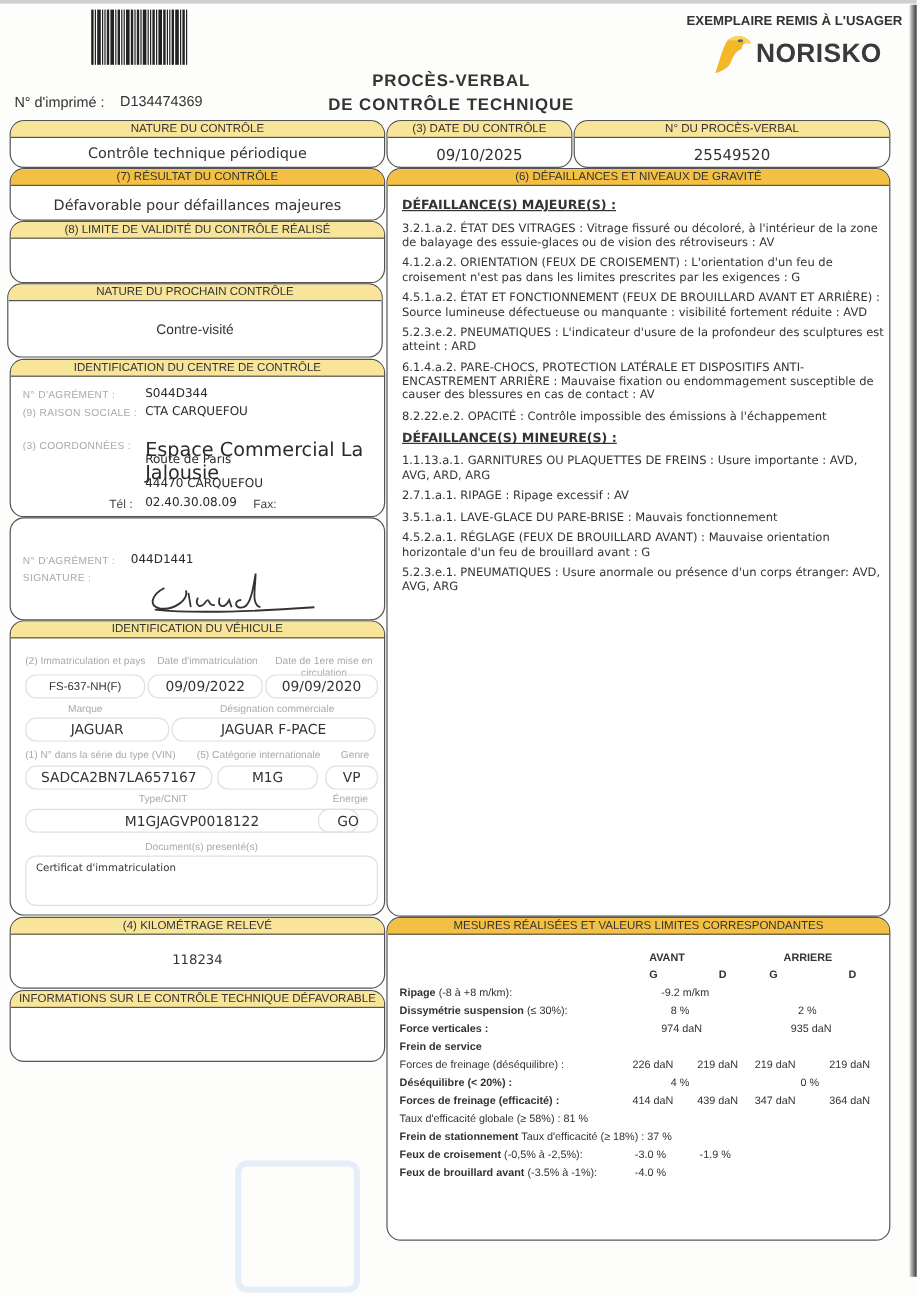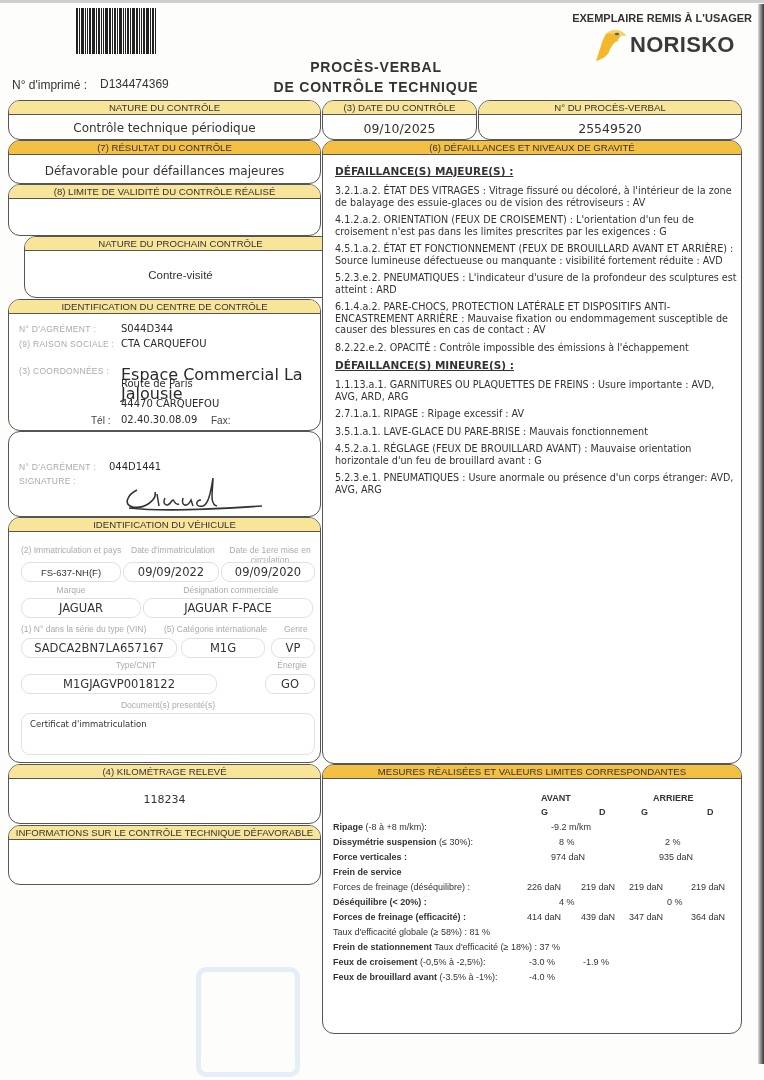--- a/index.html
+++ b/index.html
@@ -108,21 +108,21 @@
 
 <div class="box" style="left:8px;top:140px;width:313px;height:44px;">
   <div class="hdr orange">(7) RÉSULTAT DU CONTRÔLE</div>
   <div class="val verdana" style="margin-top:9px;font-size:12px;">Défavorable pour défaillances majeures</div>
 </div>
 
 <div class="box" style="left:8px;top:184px;width:313px;height:52px;">
   <div class="hdr">(8) LIMITE DE VALIDITÉ DU CONTRÔLE RÉALISÉ</div>
 </div>
 
-<div class="box" style="left:24px;top:236px;width:313px;height:62px;">
+<div class="box" style="left:6px;top:236px;width:313px;height:62px;">
   <div class="hdr">NATURE DU PROCHAIN CONTRÔLE</div>
   <div class="val" style="margin-top:18px;font-size:11.5px;">Contre-visité</div>
 </div>
 
 <div class="box" style="left:8px;top:299px;width:313px;height:132px;">
   <div class="hdr">IDENTIFICATION DU CENTRE DE CONTRÔLE</div>
   <div class="abs lbl-grey" style="left:10px;top:24px;">N° D'AGRÉMENT :</div>
   <div class="abs verdana" style="left:112px;top:23px;font-size:10px;">S044D344</div>
   <div class="abs lbl-grey" style="left:10px;top:39px;">(9) RAISON SOCIALE :</div>
   <div class="abs verdana" style="left:112px;top:38px;font-size:10px;">CTA CARQUEFOU</div>
@@ -161,21 +161,21 @@
 
   <div class="cap" style="left:12px;top:106px;">(1) N° dans la série du type (VIN)</div>
   <div class="cap" style="left:155px;top:106px;">(5) Catégorie internationale</div>
   <div class="cap" style="left:275px;top:106px;">Genre</div>
   <div class="field verdana" style="left:12px;top:120px;width:156px;">SADCA2BN7LA657167</div>
   <div class="field verdana" style="left:172px;top:120px;width:84px;">M1G</div>
   <div class="field verdana" style="left:262px;top:120px;width:44px;">VP</div>
 
   <div class="cap" style="left:12px;top:142px;width:230px;">Type/CNIT</div>
   <div class="cap" style="left:258px;top:142px;width:50px;">Énergie</div>
-  <div class="field verdana" style="left:12px;top:156px;width:196px;">M1GJAGVP0018122</div>
+  <div class="field verdana" style="left:12px;top:156px;width:278px;">M1GJAGVP0018122</div>
   <div class="field verdana" style="left:256px;top:156px;width:50px;">GO</div>
 
   <div class="cap" style="left:12px;top:182px;width:294px;">Document(s) presenté(s)</div>
   <div class="field" style="left:12px;top:195px;width:294px;height:42px;text-align:left;">
     <span class="verdana" style="position:absolute;left:8px;top:4px;font-size:8.5px;line-height:12px;">Certificat d'immatriculation</span>
   </div>
 </div>
 
 <div class="box" style="left:8px;top:764px;width:313px;height:60px;">
   <div class="hdr">(4) KILOMÉTRAGE RELEVÉ</div>

